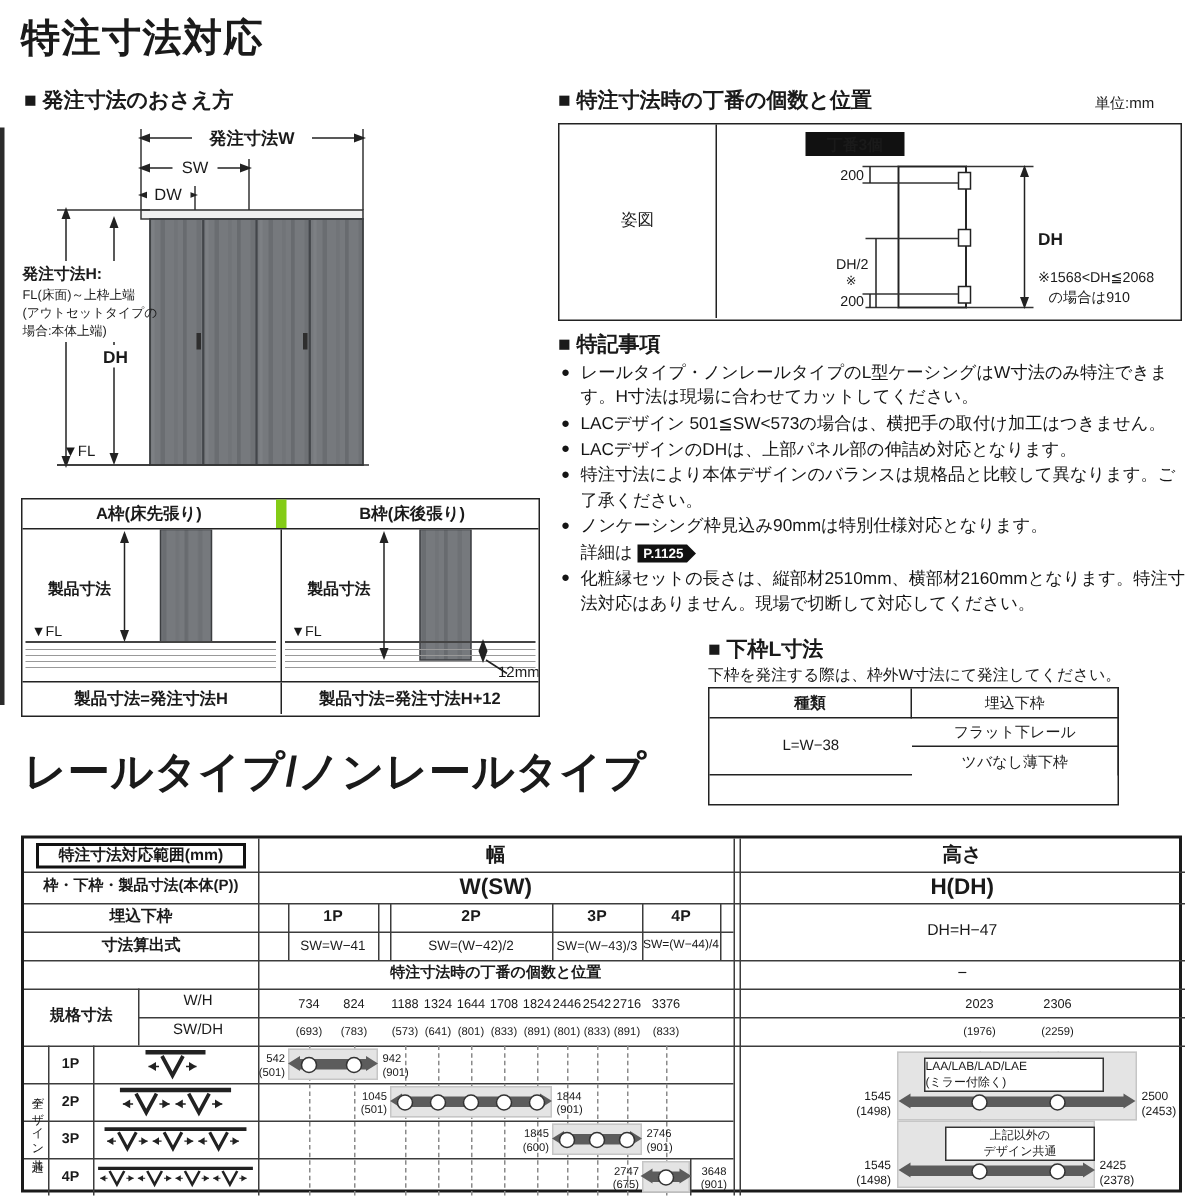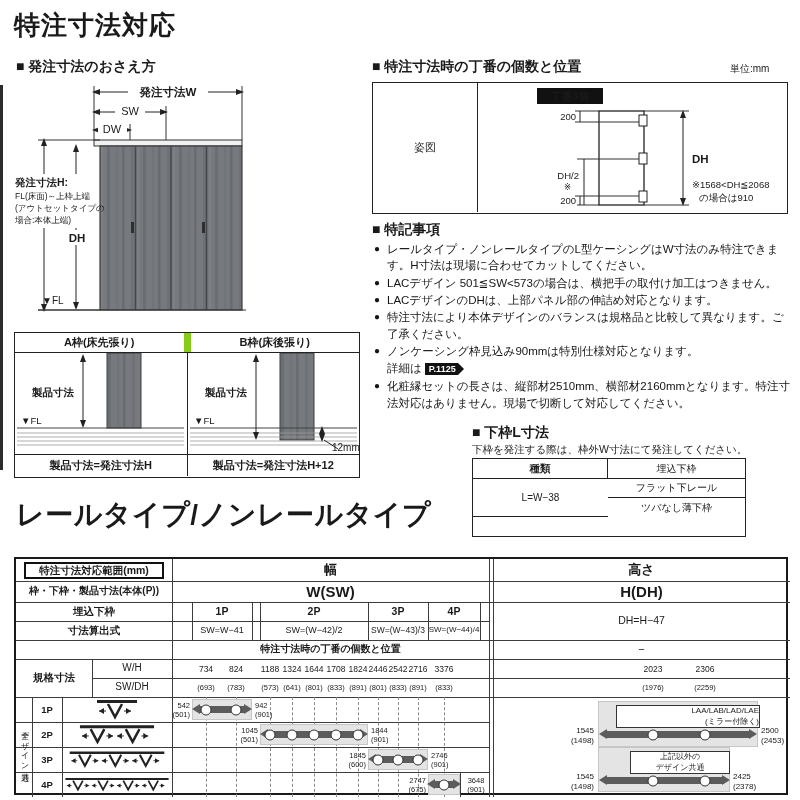--- a/index.html
+++ b/index.html
@@ -498,21 +498,21 @@
       <div class="circ" style="left:428px;top:225.5px"></div>
       <div class="rlab" style="left:447px;top:217px;width:26px;text-align:center">
           <div>3648</div>
           <div>(901)</div>
         </div>
     </div>
 
     <div>
       <div class="gbox" style="left:582px;top:142px;width:160px;height:46px"></div>
       <div class="gbox" style="left:582px;top:188px;width:132px;height:45px"></div>
-      <div class="abs" style="left:600px;top:146px;width:144px;height:23px;background:#fff;border:1px solid #333;text-align:right;font-size:8px;line-height:1.35">
+      <div class="abs" style="left:600px;top:146px;width:120px;height:23px;background:#fff;border:1px solid #333;text-align:left;font-size:8px;line-height:1.35">
         <div>LAA/LAB/LAD/LAE</div>
           <div>(ミラー付除く)</div>
       </div>
       <div class="rlab right" style="left:538px;top:167px;width:40px;font-size:8px">
           <div>1545</div>
           <div>(1498)</div>
         </div>
       <div class="bar" style="left:590px;top:172px;width:144px"></div>
       <div class="circ" style="left:637px;top:175.5px"></div>
       <div class="circ" style="left:689px;top:175.5px"></div>

